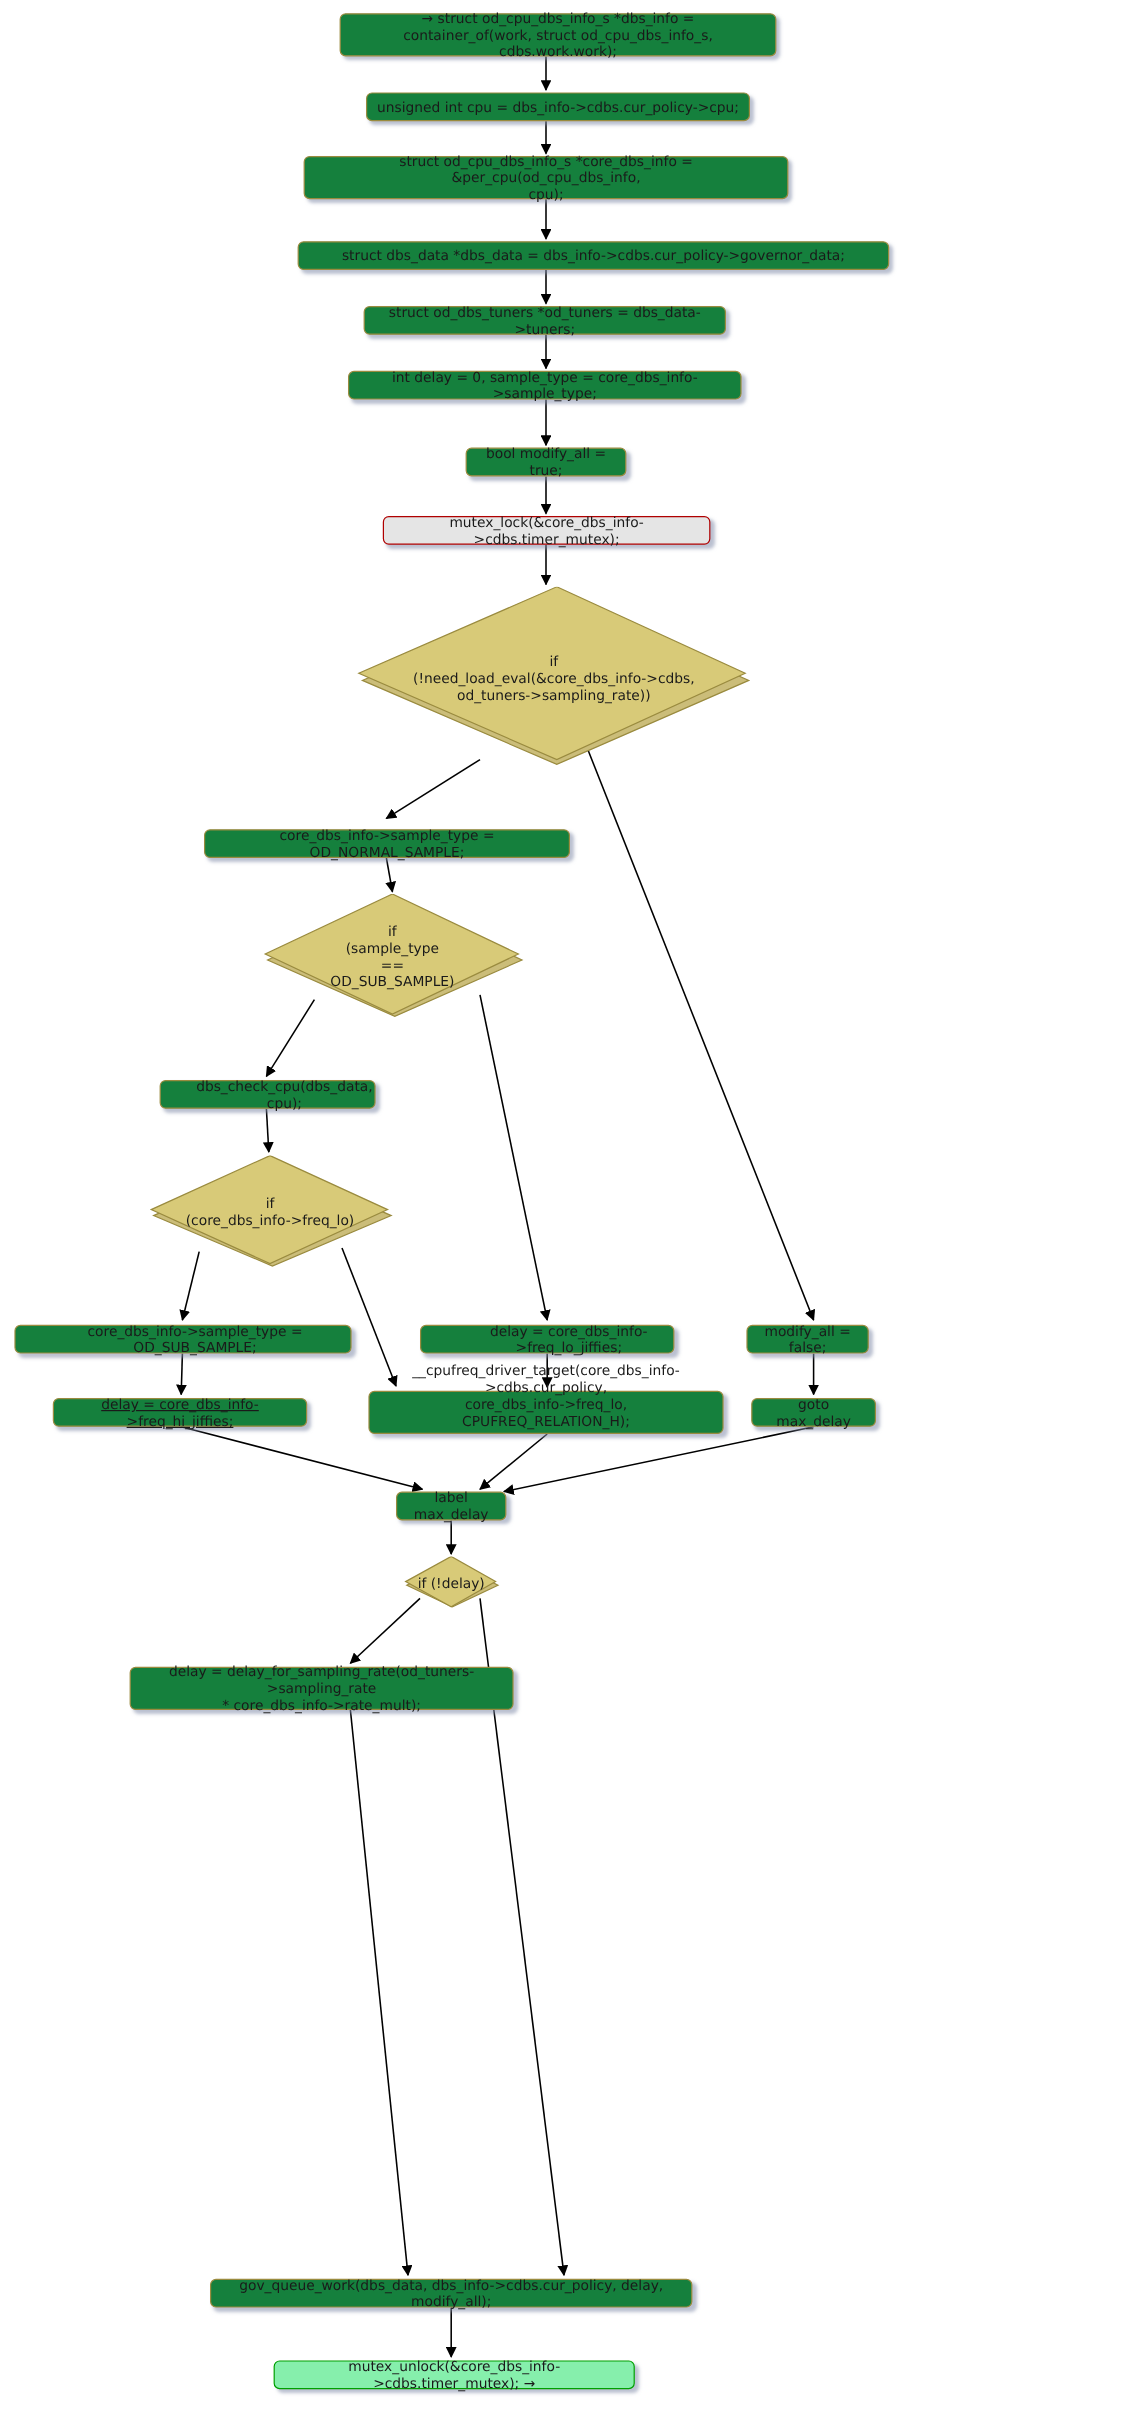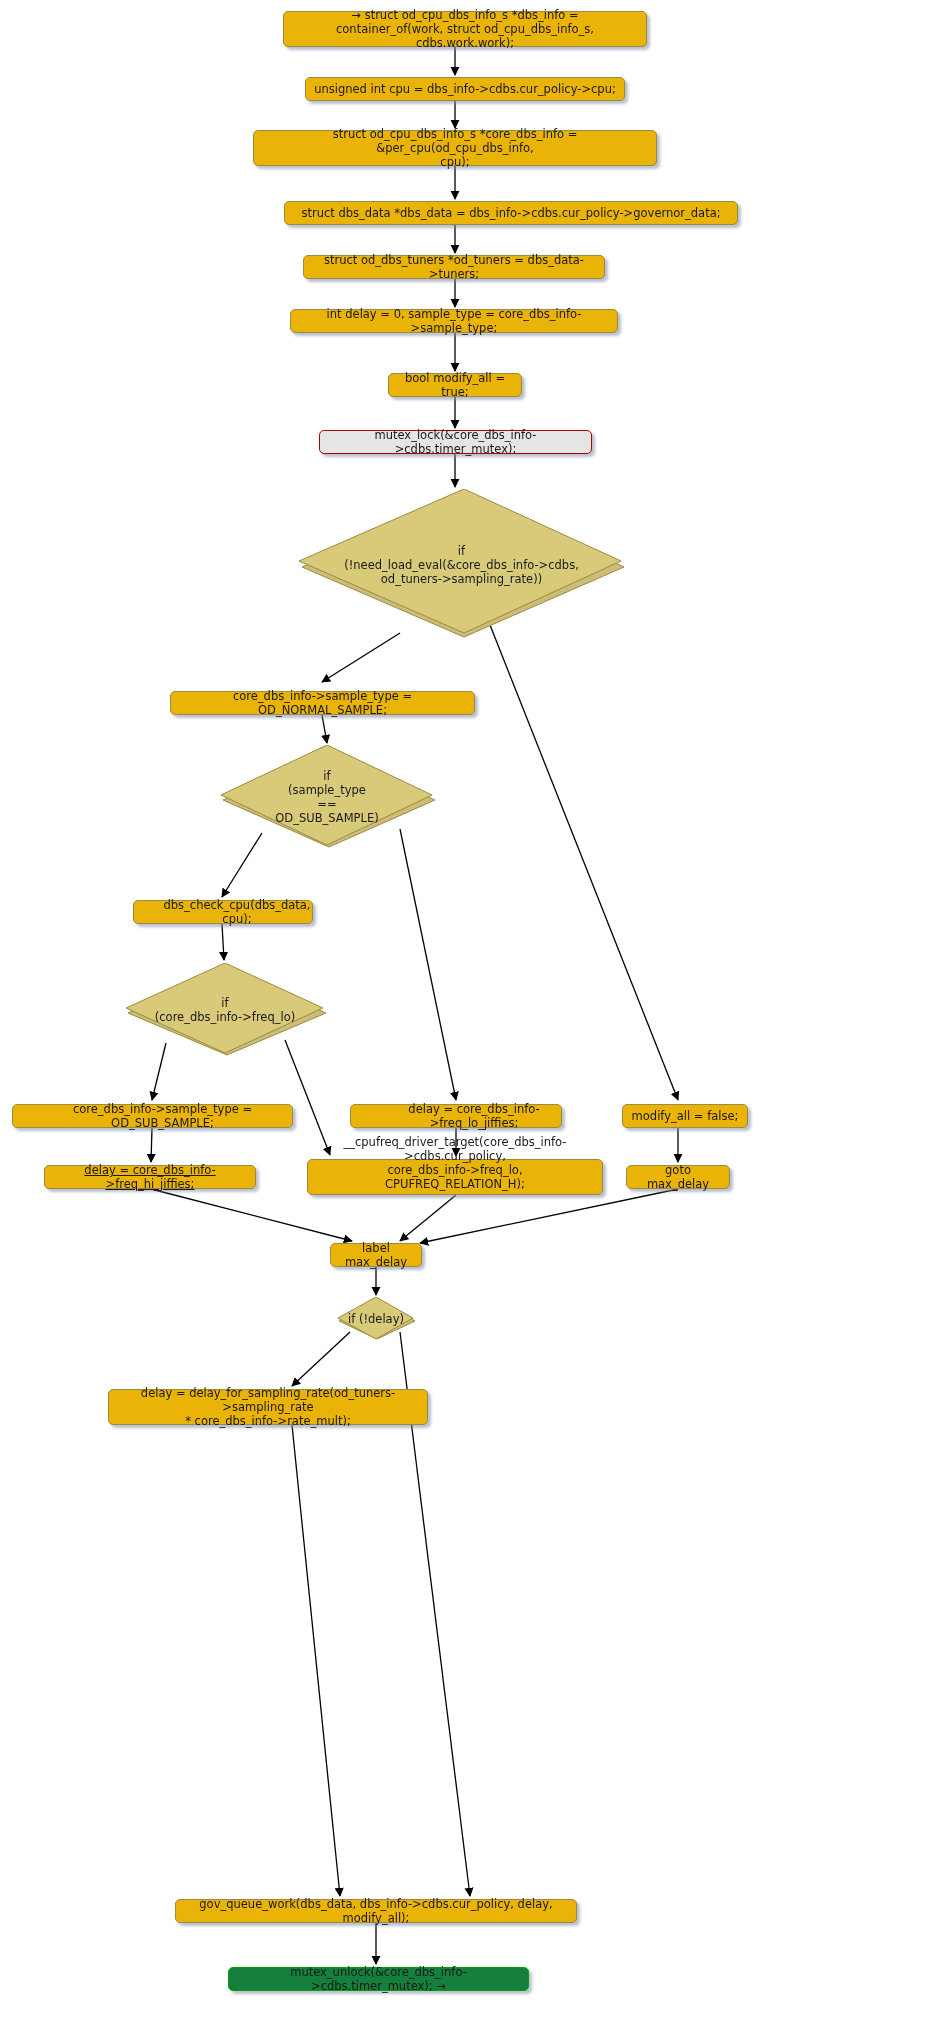--- a/index.html
+++ b/index.html
@@ -34,30 +34,30 @@
     text-align: center;
     font-size: 11.5px;
     line-height: 14px;
     color: #1a1a1a;
     white-space: pre-line;
     z-index: 2;
   }
   .node.box {
     border: 1px solid #9a8b3f;
     border-radius: 5px;
-    background: #eab308;
+    background: #15803d;
     box-shadow: 3px 3px 3px rgba(130,140,170,0.55);
     padding: 3px 8px;
   }
   .node.box.red {
     background: #e5e5e5;
     border: 1px solid #b00000;
   }
   .node.box.green {
-    background: #15803d;
+    background: #86efac;
     border: 1px solid #00a000;
   }
   .node.diamond {
     background: transparent;
     border: none;
     box-shadow: none;
   }
   .diamond-shape {
     position: absolute;
     left: 0; top: 0;
@@ -135,21 +135,21 @@
 
   <div class="node box" style="left:305px; top:77px; width:320px; height:24px;">
     <span>unsigned int cpu = dbs_info-&gt;cdbs.cur_policy-&gt;cpu;</span>
   </div>
 
   <div class="node box" style="left:253px; top:130px; width:404px; height:36px;">
     <span>struct od_cpu_dbs_info_s *core_dbs_info = &amp;per_cpu(od_cpu_dbs_info,
 cpu);</span>
   </div>
 
-  <div class="node box" style="left:248px; top:201px; width:454px; height:24px;margin-left:36px;">
+  <div class="node box" style="left:248px; top:201px; width:493px; height:24px;">
     <span>struct dbs_data *dbs_data = dbs_info-&gt;cdbs.cur_policy-&gt;governor_data;</span>
   </div>
 
   <div class="node box" style="left:303px; top:255px; width:302px; height:24px;">
     <span>struct od_dbs_tuners *od_tuners = dbs_data-&gt;tuners;</span>
   </div>
 
   <div class="node box" style="left:290px; top:309px; width:328px; height:24px;">
     <span>int delay = 0, sample_type = core_dbs_info-&gt;sample_type;</span>
   </div>
@@ -201,21 +201,21 @@
   </div>
 
   <div class="node box" style="left:12px; top:1104px; width:281px; height:24px;padding-left:28px;">
     <span>core_dbs_info-&gt;sample_type = OD_SUB_SAMPLE;</span>
   </div>
 
   <div class="node box" style="left:350px; top:1104px; width:212px; height:24px;padding-left:44px;">
     <span>delay = core_dbs_info-&gt;freq_lo_jiffies;</span>
   </div>
 
-  <div class="node box" style="left:622px; top:1104px; width:126px; height:24px;">
+  <div class="node box" style="left:622px; top:1104px; width:102px; height:24px;">
     <span>modify_all = false;</span>
   </div>
 
   <div class="node box" style="left:44px; top:1165px; width:212px; height:24px;text-decoration:underline;">
     <span>delay = core_dbs_info-&gt;freq_hi_jiffies;</span>
   </div>
 
   <div class="node box" style="left:307px; top:1159px; width:296px; height:36px;align-items:flex-end;">
     <span>__cpufreq_driver_target(core_dbs_info-&gt;cdbs.cur_policy,
 core_dbs_info-&gt;freq_lo, CPUFREQ_RELATION_H);</span>

